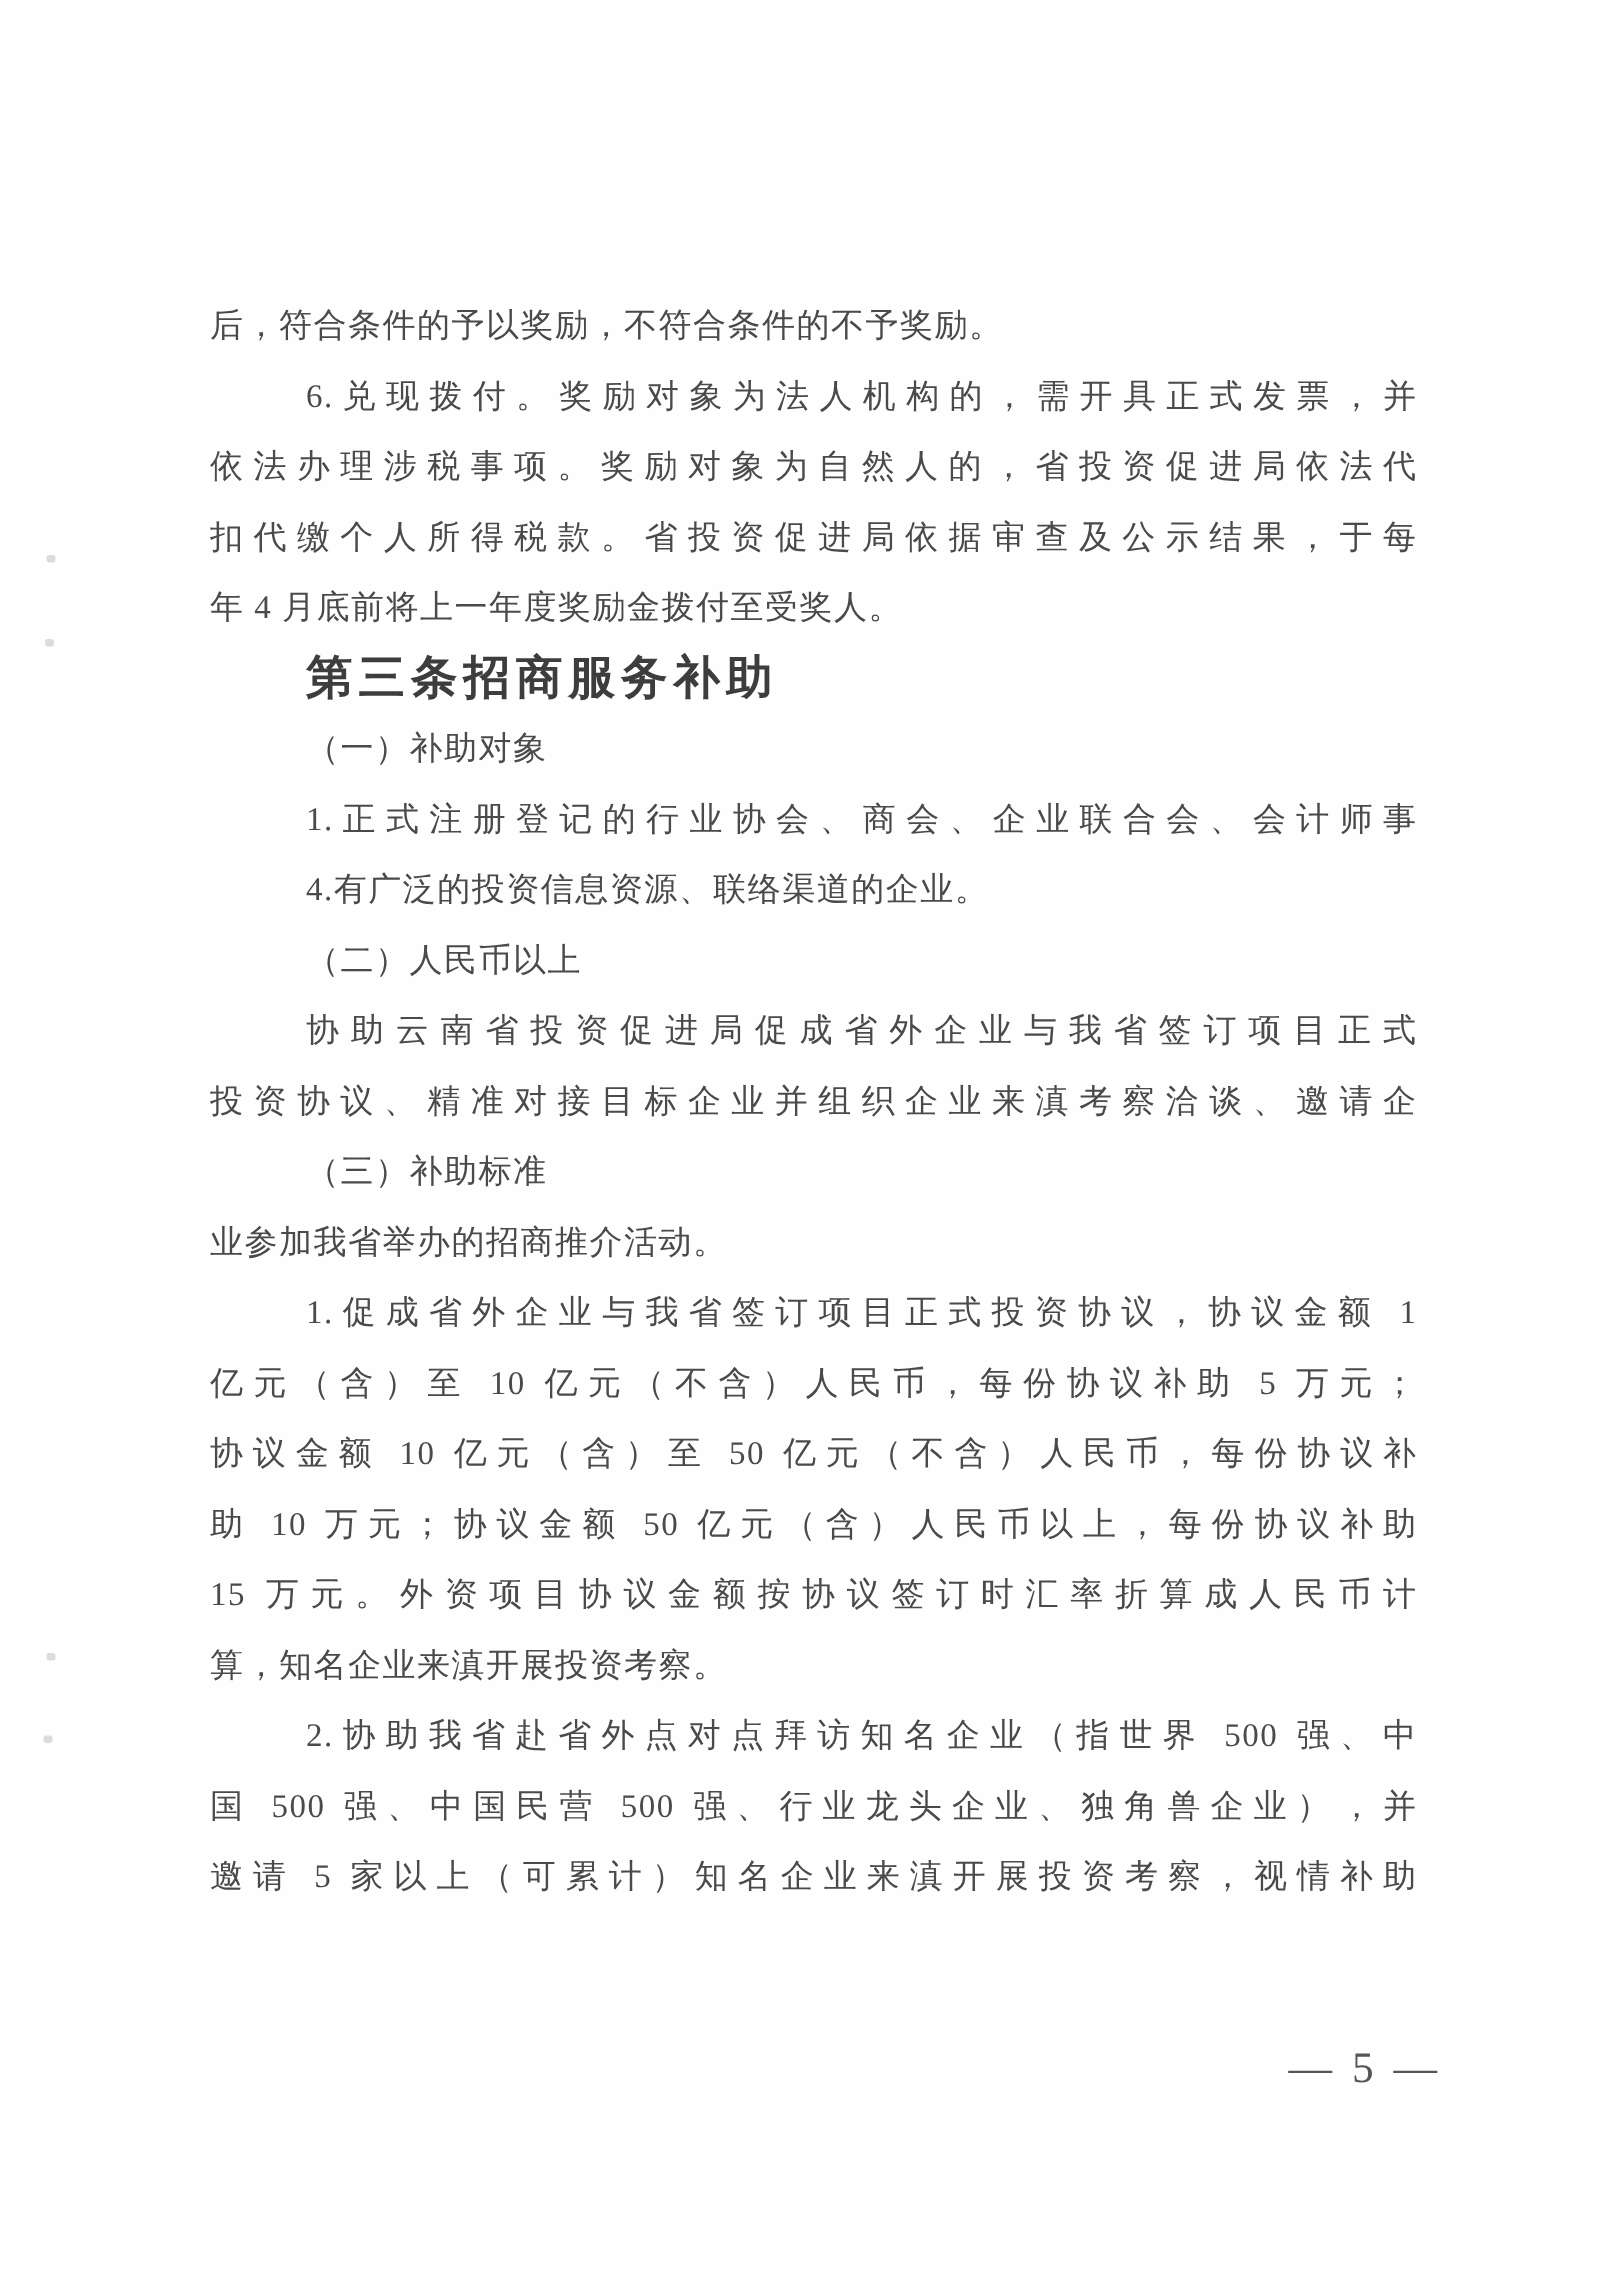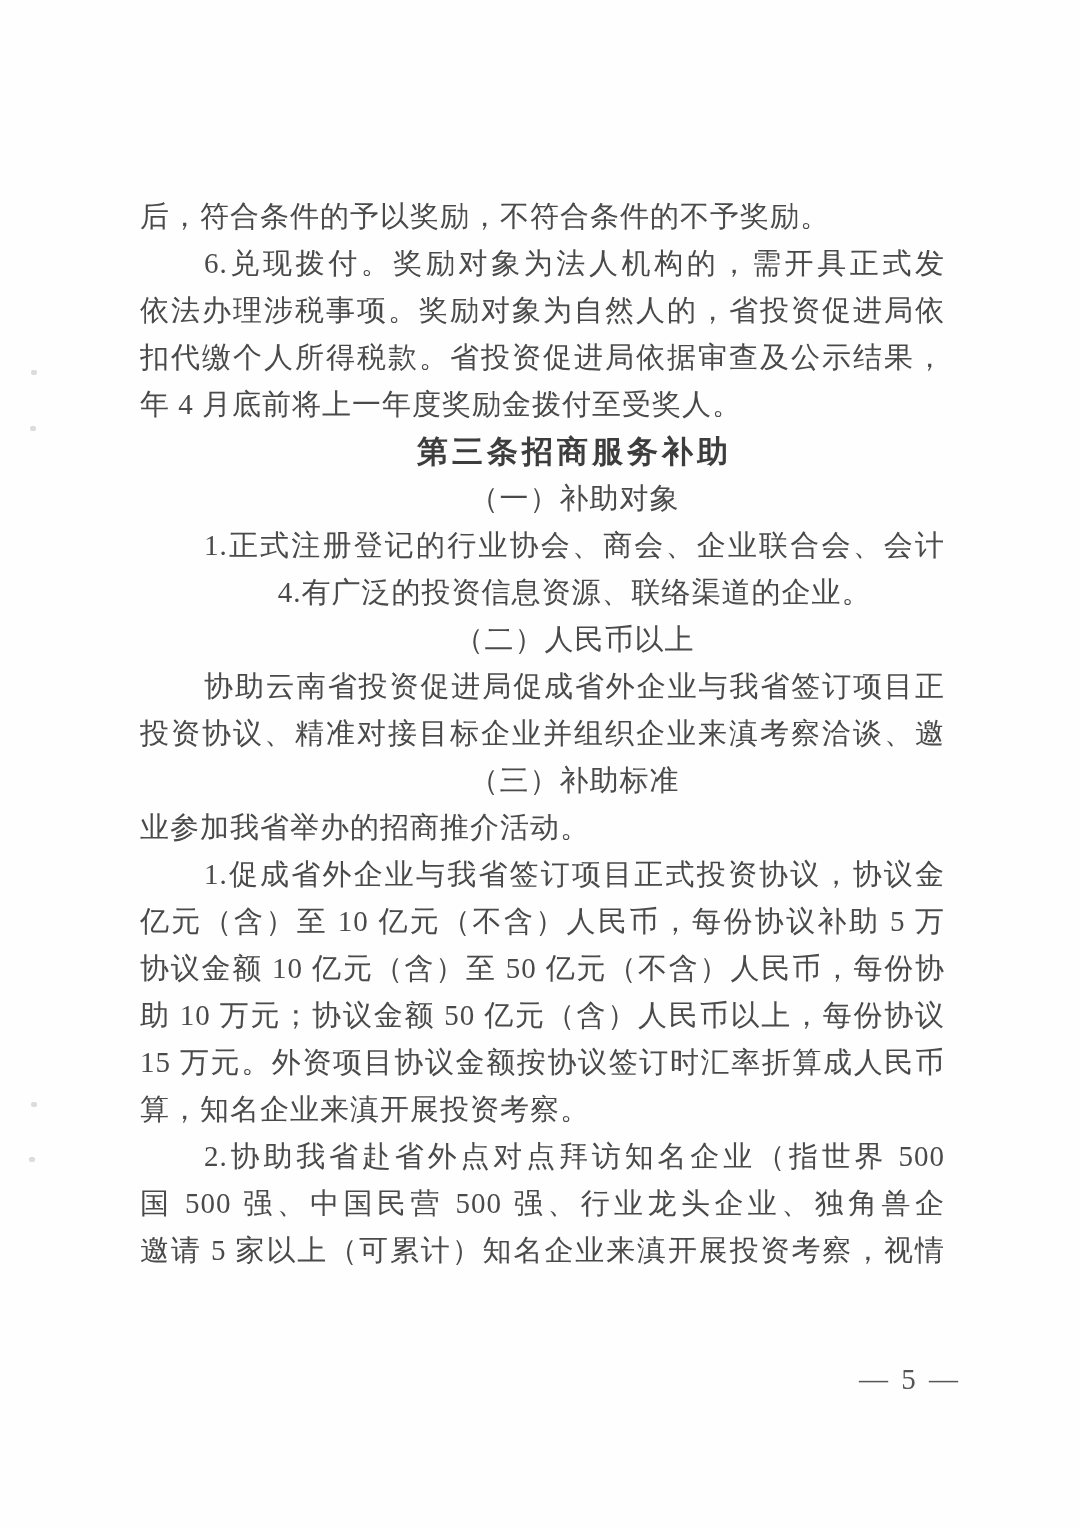--- a/index.html
+++ b/index.html
@@ -16,31 +16,30 @@
     overflow: hidden;
     font-family: "Liberation Serif", "DejaVu Serif", serif;
   }
   .content {
     position: absolute;
     left: 140px;
     top: 193px;
     width: 805px;
   }
   .line {
-    font-size: 29px;
+    font-size: 22px;
     line-height: 47px;
     height: 47px;
     color: #4a4a4a;
     text-align: left;
     overflow: hidden;
     letter-spacing: 1px;
   }
   .line.indent {
     padding-left: 64px;
-    text-align: center;
   }
   .line.justify {
     text-align: justify;
     text-align-last: justify;
   }
   .line.heading {
     font-family: "Liberation Sans", "DejaVu Sans", sans-serif;
     font-weight: bold;
     font-size: 31px;
     color: #3d3d3d;

